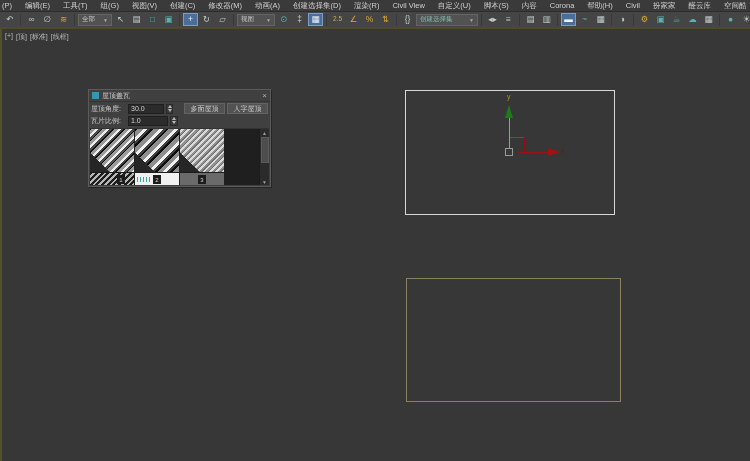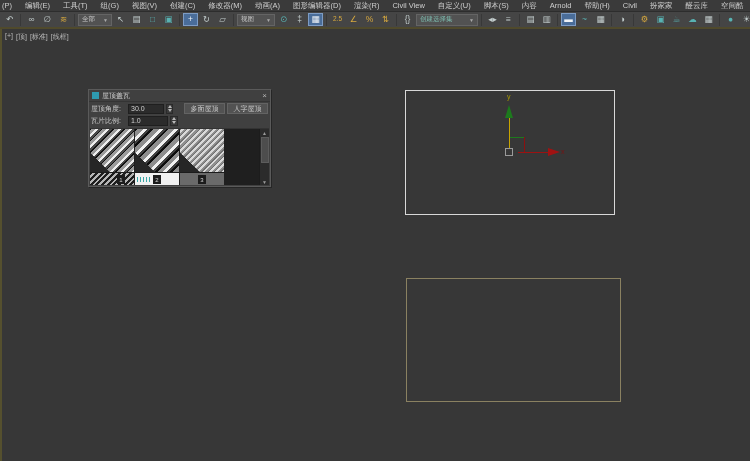--- a/index.html
+++ b/index.html
@@ -114,27 +114,27 @@
 
   <div class="menubar">
     <span class="menu-item">(P)</span>
     <span class="menu-item">编辑(E)</span>
     <span class="menu-item">工具(T)</span>
     <span class="menu-item">组(G)</span>
     <span class="menu-item">视图(V)</span>
     <span class="menu-item">创建(C)</span>
     <span class="menu-item">修改器(M)</span>
     <span class="menu-item">动画(A)</span>
-    <span class="menu-item">图形编辑器(D)</span>
+    <span class="menu-item">创建选择集(D)</span>
     <span class="menu-item">渲染(R)</span>
     <span class="menu-item">Civil View</span>
     <span class="menu-item">自定义(U)</span>
     <span class="menu-item">脚本(S)</span>
     <span class="menu-item">内容</span>
-    <span class="menu-item">Arnold</span>
+    <span class="menu-item">Corona</span>
     <span class="menu-item">帮助(H)</span>
     <span class="menu-item">Civil</span>
     <span class="menu-item">扮家家</span>
     <span class="menu-item">醛云库</span>
     <span class="menu-item">空间酷</span>
   </div>
 
   <div class="toolbar">
     <span class="tbi">↶</span>
     <div class="tb-sep"></div>

